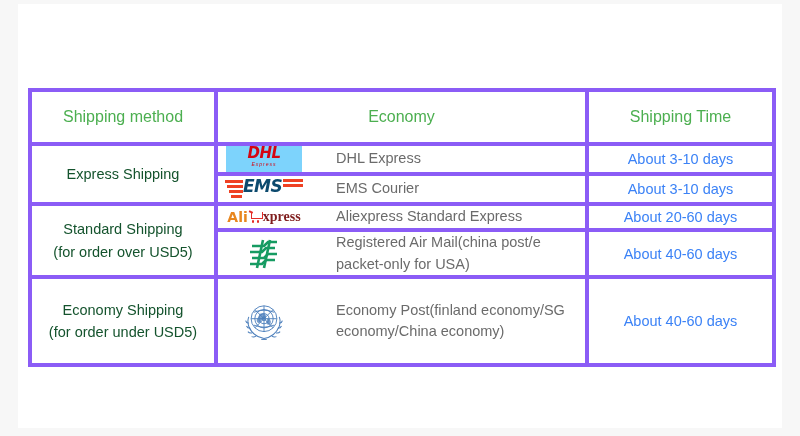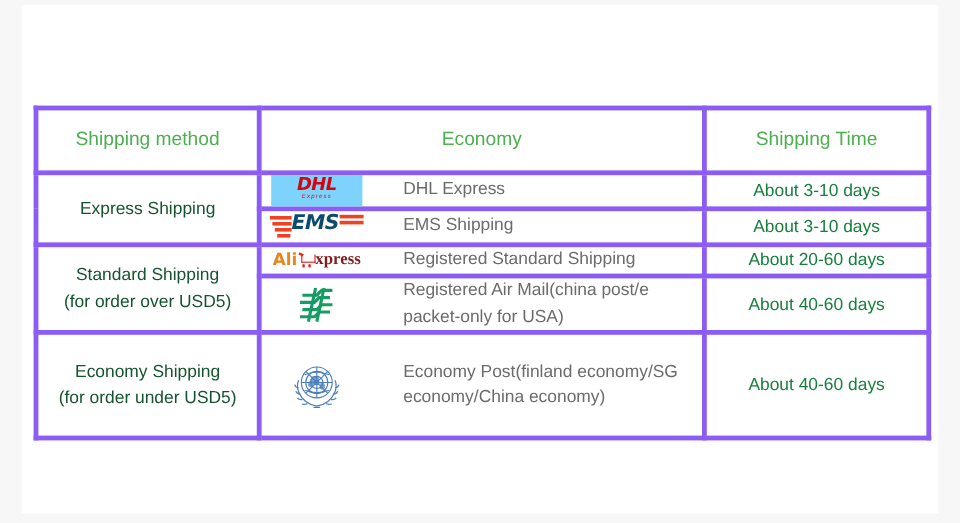--- a/index.html
+++ b/index.html
@@ -76,21 +76,21 @@
   .method-cell {
     text-align: center;
     font-size: 14.5px;
     color: #14532d;
     line-height: 1.55;
     padding: 6px 4px;
   }
   .time-cell {
     text-align: center;
     font-size: 14.5px;
-    color: #15803d;
+    color: #3b82f6;
     padding: 6px 4px;
   }
   .courier-cell {
     padding: 5px 8px 5px 14px;
   }
   .courier-inner {
     display: flex;
     align-items: center;
     gap: 14px;
   }
@@ -257,21 +257,21 @@
               <span class="logo-ems">
                 <span class="ems-bar" style="left:0;top:4px;width:18px;"></span>
                 <span class="ems-bar" style="left:2px;top:9px;width:16px;"></span>
                 <span class="ems-bar" style="left:4px;top:14px;width:14px;"></span>
                 <span class="ems-bar" style="left:6px;top:19px;width:11px;"></span>
                 <span class="ems-word">EMS</span>
                 <span class="ems-bar" style="right:0;top:3px;width:20px;"></span>
                 <span class="ems-bar" style="right:0;top:8px;width:20px;"></span>
               </span>
             </span>
-            <span class="courier-label">EMS Shipping</span>
+            <span class="courier-label">EMS Courier</span>
           </div>
         </td>
         <td class="time-cell">About 3-10 days</td>
       </tr>
 
       <tr>
         <td class="method-cell" rowspan="2">
           <div>Standard Shipping</div>
           <div>(for order over USD5)</div>
         </td>
@@ -282,21 +282,21 @@
                 <span class="ali-a">Ali</span>
                 <span class="ali-cart">
                   <span class="cart-handle"></span>
                   <span class="cart-body"></span>
                   <span class="cart-wheel w1"></span>
                   <span class="cart-wheel w2"></span>
                 </span>
                 <span class="ali-x">xpress</span>
               </span>
             </span>
-            <span class="courier-label">Registered Standard Shipping</span>
+            <span class="courier-label">Aliexpress Standard Express</span>
           </div>
         </td>
         <td class="time-cell">About 20-60 days</td>
       </tr>
 
       <tr>
         <td class="courier-cell">
           <div class="courier-inner">
             <span class="logo-slot">
               <svg class="logo-chinapost" viewBox="0 0 40 40">

